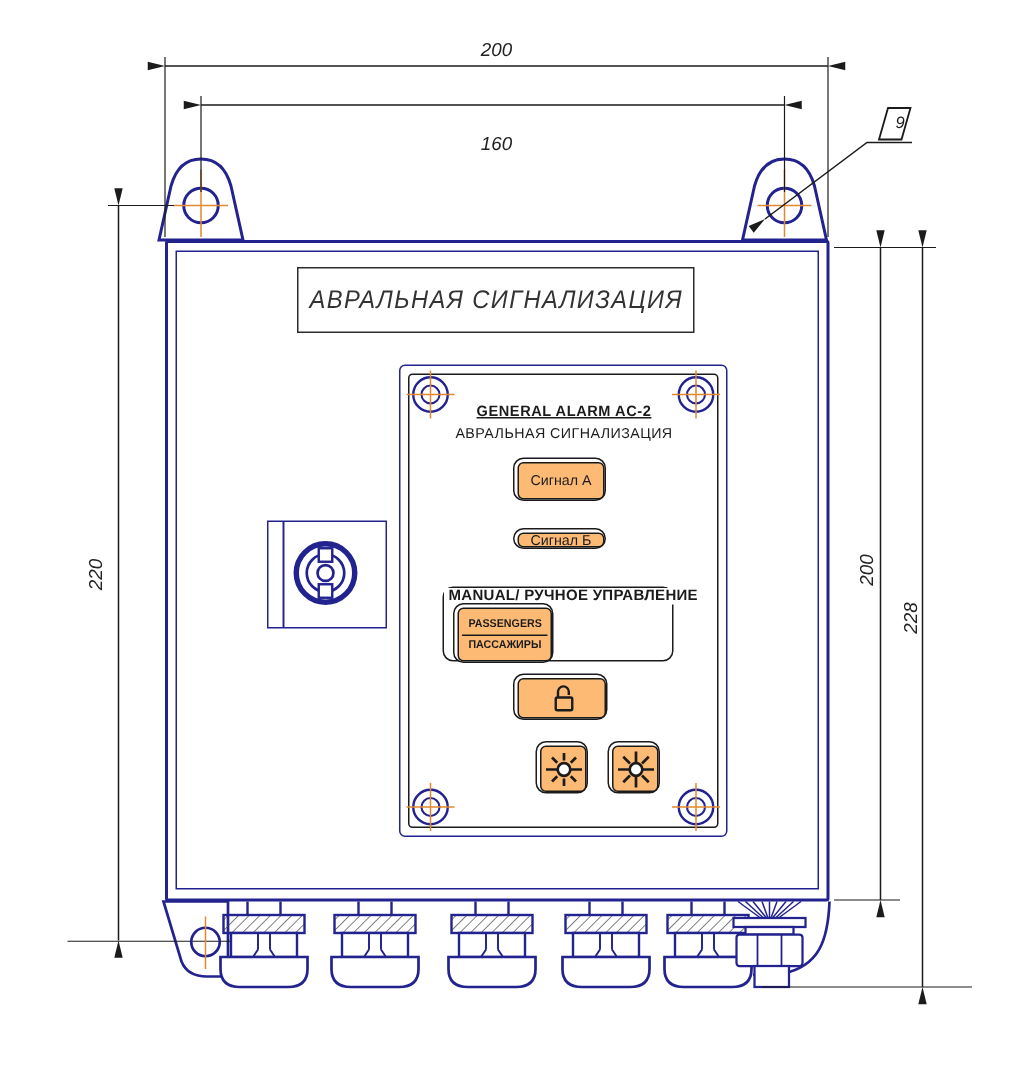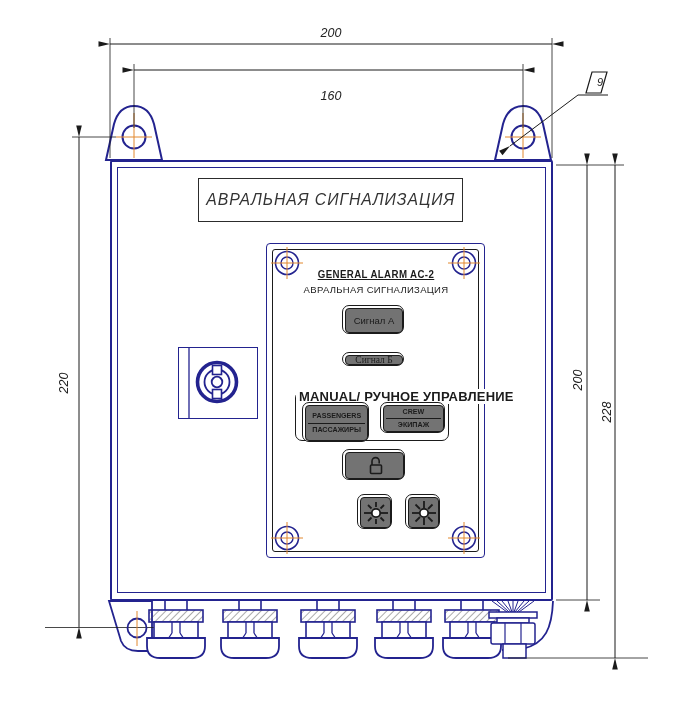--- a/index.html
+++ b/index.html
@@ -11,28 +11,28 @@
   
   .blue-rect{border:2px solid #23238f;background:transparent;}
   .blue-rect-thin{border:1.5px solid #23238f;background:transparent;}
   .black-rect{border:1.4px solid #1b1b1b;background:transparent;}
   
   .title-plate{display:flex;align-items:center;justify-content:center;border:1.5px solid #2c2c2c;background:#fff;}
   .title-plate span{font-style:italic;font-size:17px;letter-spacing:1px;color:#333;transform:scaleX(.93);white-space:nowrap;}
   
   .btn{border:1.4px solid #1b1b1b;border-radius:7px;background:#fff;padding:2px;}
   .btn-inner{width:100%;height:100%;border:1.2px solid #1b1b1b;border-radius:4px;
-    display:flex;align-items:center;justify-content:center;flex-direction:column;background:#737373;}
+    display:flex;align-items:center;justify-content:center;flex-direction:column;background:#fdba74;}
   .btn-label{font-size:9.5px;color:#1b1b1b;white-space:nowrap;}
   .split-label{font-size:7.5px;font-weight:600;line-height:1.35;white-space:nowrap;transform:scaleX(.95);}
   .split-line{width:92%;border-top:1px solid #1b1b1b;margin:1px 0;}
   
   .group-box{border:1.3px solid #1b1b1b;border-radius:7px;background:transparent;}
   .group-label{position:absolute;width:100%;top:-5px;text-align:center;}
-  .group-label span{background:#fff;padding:0 3px;font-size:13px;font-weight:bold;letter-spacing:.2px;white-space:nowrap;}
+  .group-label span{background:#fff;padding:0 3px;font-size:10px;font-weight:bold;letter-spacing:.2px;white-space:nowrap;}
   
   .hdr-en{font-size:10px;font-weight:600;letter-spacing:.4px;text-decoration:underline;text-align:center;white-space:nowrap;transform:scaleX(.97);}
   .hdr-ru{font-size:9.5px;letter-spacing:.3px;text-align:center;white-space:nowrap;}
   
   .dim{font-style:italic;font-size:12.5px;color:#222;text-align:center;white-space:nowrap;}
   .rot{transform:rotate(-90deg);}
   .flag-label{font-size:11px;font-style:italic;color:#1b1b1b;}
   svg.overlay{position:absolute;left:0;top:0;z-index:5;pointer-events:none;}
   .txt{z-index:6;}
 </style>
@@ -54,41 +54,34 @@
   <div class="abs black-rect" style="left:272px;top:249px;width:207px;height:303px;border-radius:3px;"></div>
 
   <div class="abs hdr-en txt" style="left:280px;top:269px;width:192px;">GENERAL ALARM AC-2</div>
   <div class="abs hdr-ru txt" style="left:278px;top:284px;width:196px;">АВРАЛЬНАЯ  СИГНАЛИЗАЦИЯ</div>
 
   <div class="abs btn" style="left:342px;top:305px;width:62px;height:29px;">
     <div class="btn-inner">
         <span class="btn-label">Сигнал А</span>
       </div>
   </div>
-  <div class="abs btn" style="left:342px;top:352px;width:62px;height:14px;font-family:Liberation Serif, serif;">
+  <div class="abs btn" style="left:342px;top:352px;width:62px;height:14px;">
     <div class="btn-inner">
         <span class="btn-label">Сигнал Б</span>
       </div>
   </div>
 
   <div class="abs group-box" style="left:295px;top:391px;width:154px;height:50px;">
     <div class="group-label"><span>MANUAL/ РУЧНОЕ УПРАВЛЕНИЕ</span></div>
   </div>
   <div class="abs btn" style="left:302px;top:402px;width:67px;height:40px;">
     <div class="btn-inner">
       <span class="split-label">PASSENGERS</span>
       <span class="split-line"></span>
       <span class="split-label">ПАССАЖИРЫ</span>
-    </div>
-  </div>
-  <div class="abs btn" style="left:380px;top:402px;width:65px;height:31px;">
-    <div class="btn-inner">
-      <span class="split-label">CREW</span>
-      <span class="split-line"></span>
-      <span class="split-label">ЭКИПАЖ</span>
     </div>
   </div>
 
   <div class="abs btn" style="left:342px;top:449px;width:63px;height:31px;">
     <div class="btn-inner">
       <svg width="22" height="22" viewBox="0 0 22 22">
         <path d="M8,10 V6.2 A3.6,3.6 0 0 1 15.2,6.2 V8.4" fill="none" stroke="#1b1b1b" stroke-width="1.6"></path>
         <rect x="6.5" y="10" width="11" height="8.5" rx="1" fill="none" stroke="#1b1b1b" stroke-width="1.6"></rect>
       </svg>
     </div>

